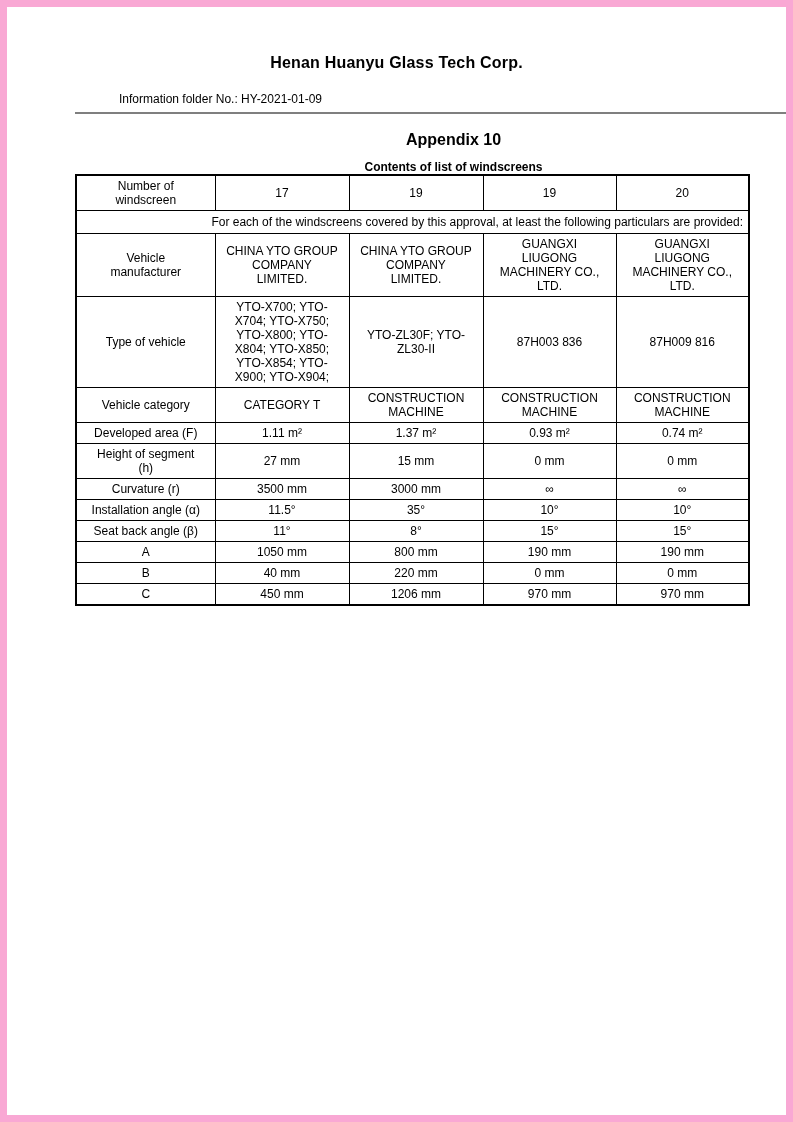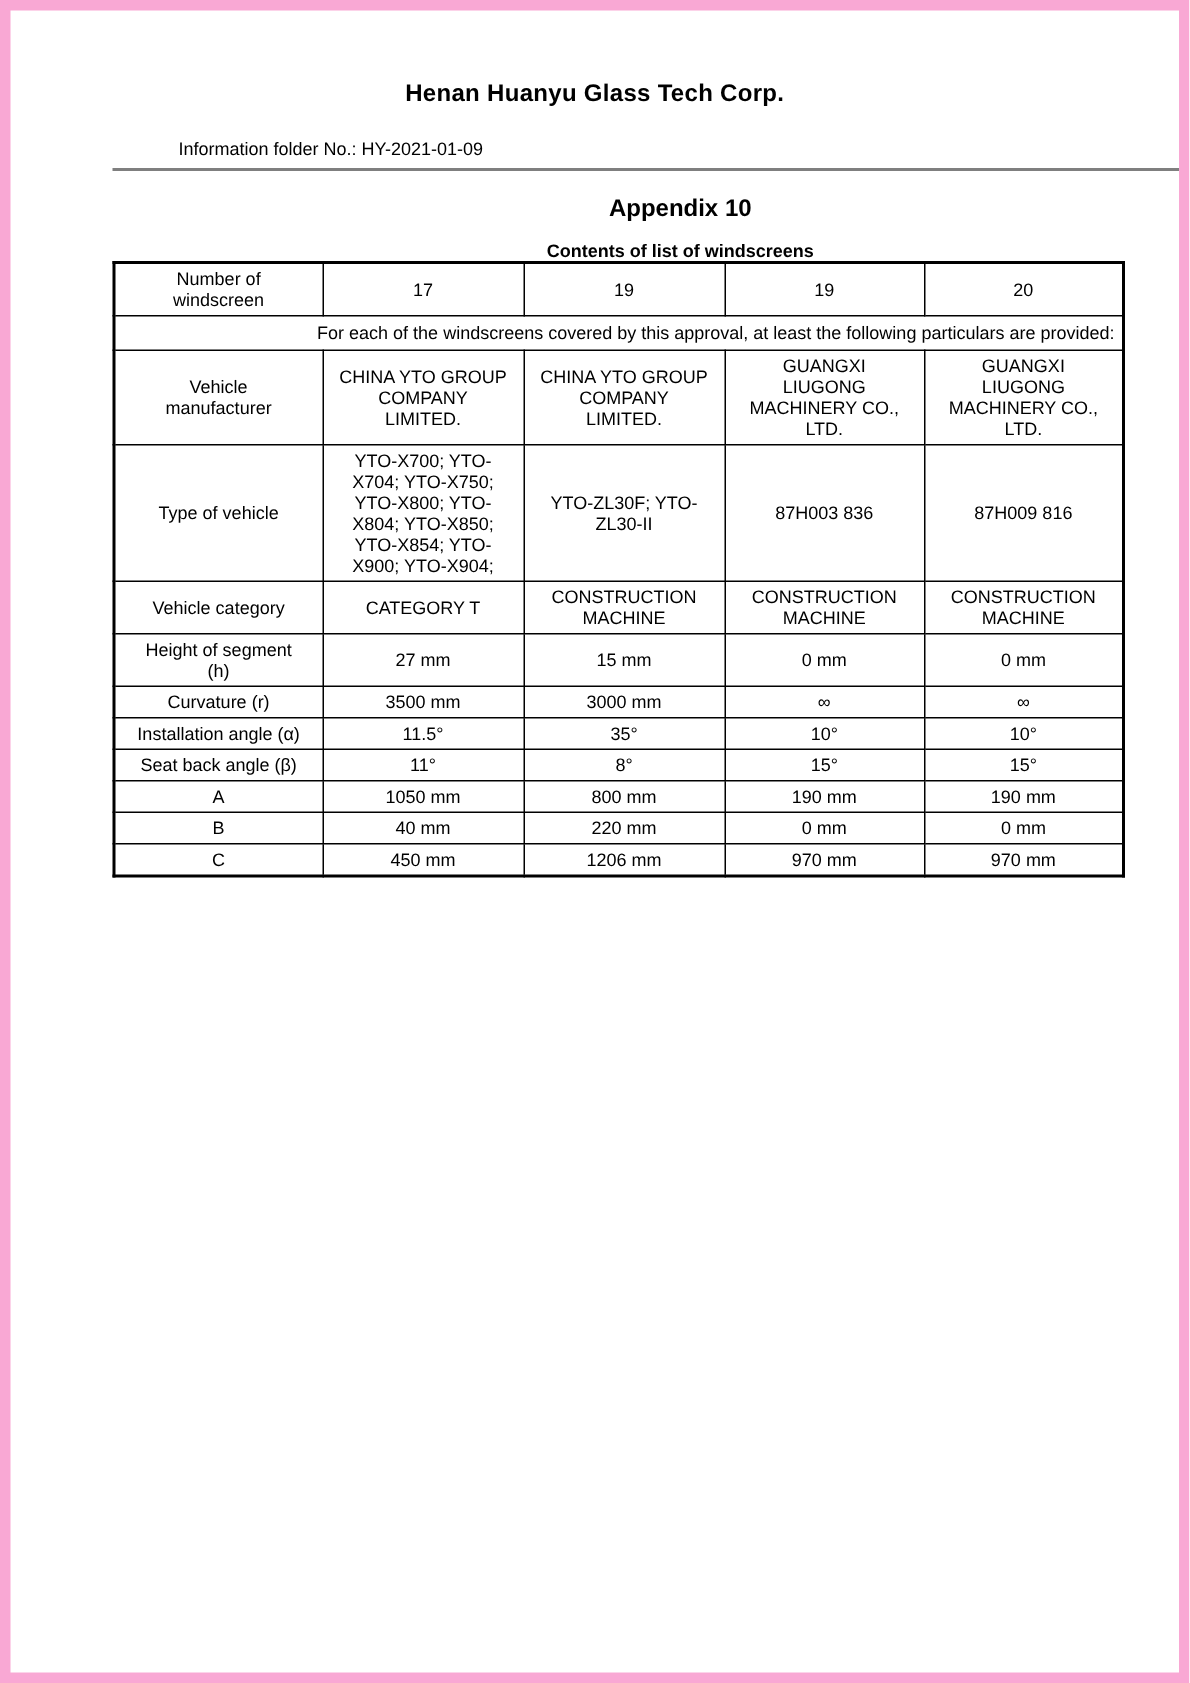--- a/index.html
+++ b/index.html
@@ -127,20 +127,27 @@
         </tr>
 
         <tr>
           <td class="lbl">Vehicle category</td>
           <td>CATEGORY T</td>
           <td>CONSTRUCTION MACHINE</td>
           <td>CONSTRUCTION MACHINE</td>
           <td>CONSTRUCTION MACHINE</td>
         </tr>
 
+        <tr>
+          <td class="lbl">Developed area (F)</td>
+          <td>1.11 m²</td>
+          <td>1.37 m²</td>
+          <td>0.93 m²</td>
+          <td>0.74 m²</td>
+        </tr>
 
         <tr>
           <td class="lbl">Height of segment (h)</td>
           <td>27 mm</td>
           <td>15 mm</td>
           <td>0 mm</td>
           <td>0 mm</td>
         </tr>
 
         <tr>

